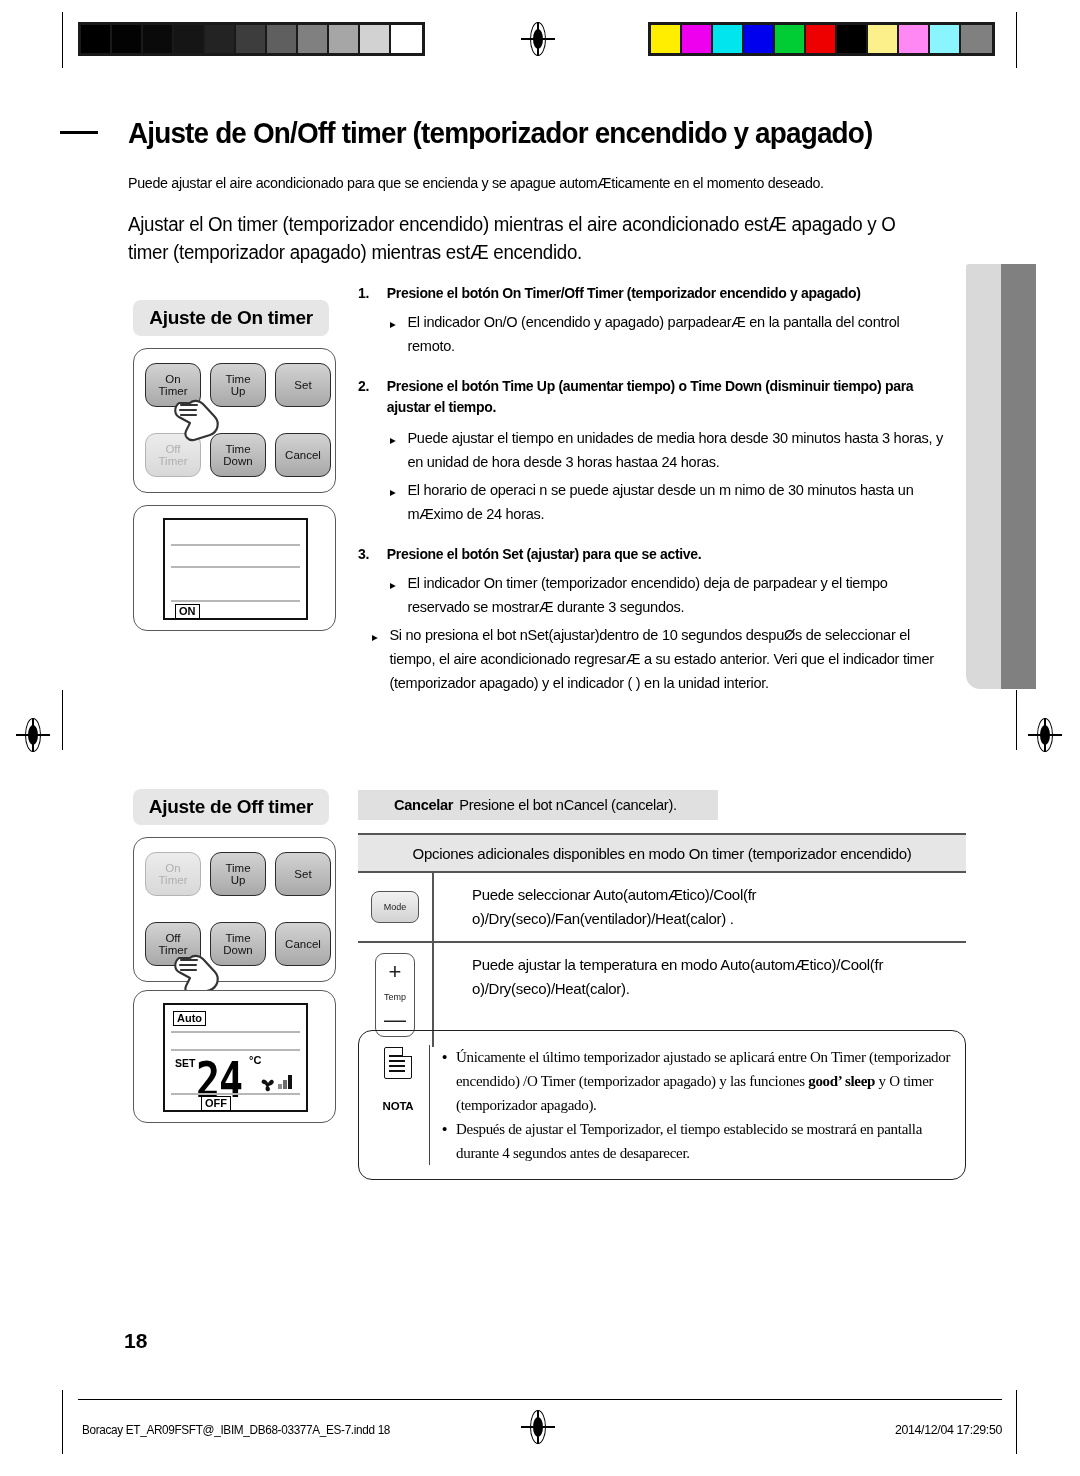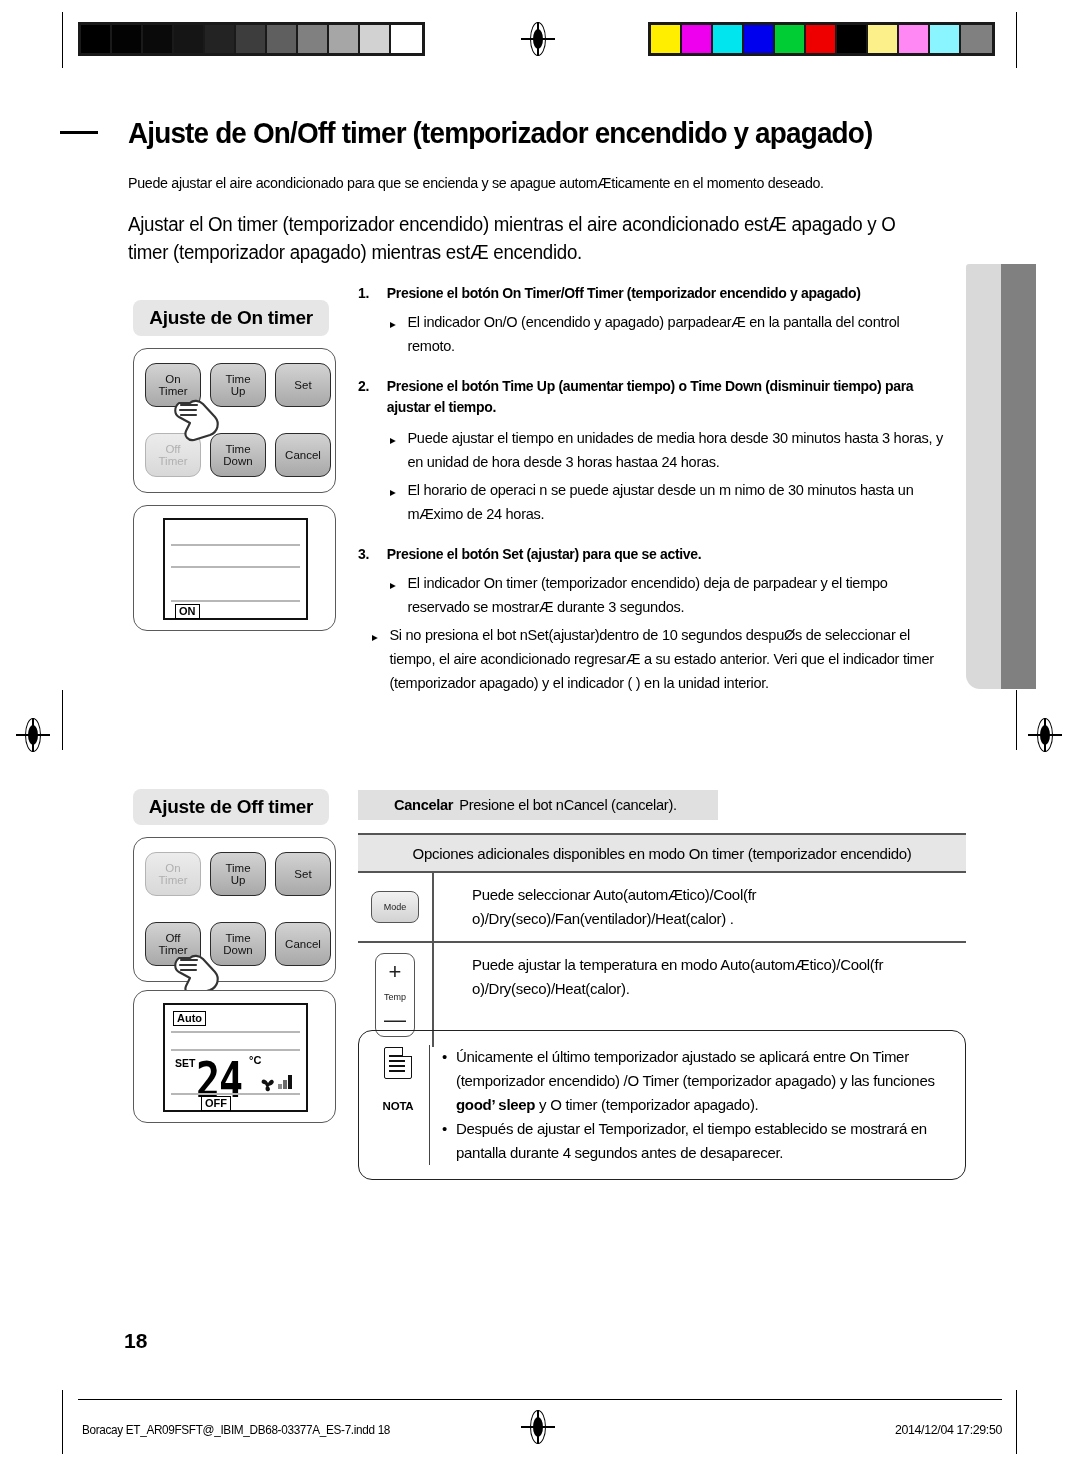--- a/index.html
+++ b/index.html
@@ -113,21 +113,21 @@
         display:flex;}
   #nota-mark{width:62px;flex:none;display:flex;flex-direction:column;align-items:center;padding-top:2px;gap:18px;}
   .doc-ico{width:26px;height:30px;border:1.7px solid #111;border-radius:2px;position:relative;background:#fff;}
   .doc-ico i{position:absolute;left:4px;right:6px;height:1.6px;background:#111;}
   .doc-ico .f{position:absolute;right:-1px;top:-1px;width:9px;height:9px;background:#fff;
               border-left:1.7px solid #111;border-bottom:1.7px solid #111;transform:rotate(0deg);}
   #nota-mark span{font-size:11.5px;font-weight:bold;margin-top:3px;letter-spacing:-0.2px;}
   #nota-body{flex:1;border-left:1.6px solid #444;padding-left:12px;}
   .nota-li{display:flex;font-size:15px;line-height:24px;letter-spacing:-0.3px;}
   .nota-li .bm{width:14px;flex:none;}
-  .nota-li .bt{flex:1;}
+  .nota-li .bt{flex:1;font-family:Liberation Serif, serif;}
   .nota-li b{font-weight:bold;}
 
   
   #pagenum{position:absolute;left:124px;top:1329px;font-size:21px;font-weight:bold;}
   #footer-line{position:absolute;left:78px;top:1399px;width:924px;height:1px;background:#000;}
   #foot-left{position:absolute;left:82px;top:1423px;font-size:12.4px;letter-spacing:-0.35px;
              transform:scaleX(0.95);transform-origin:left center;white-space:nowrap;}
   #foot-right{position:absolute;right:78px;top:1423px;font-size:12.4px;letter-spacing:-0.35px;white-space:nowrap;}
 </style>
 </head>

